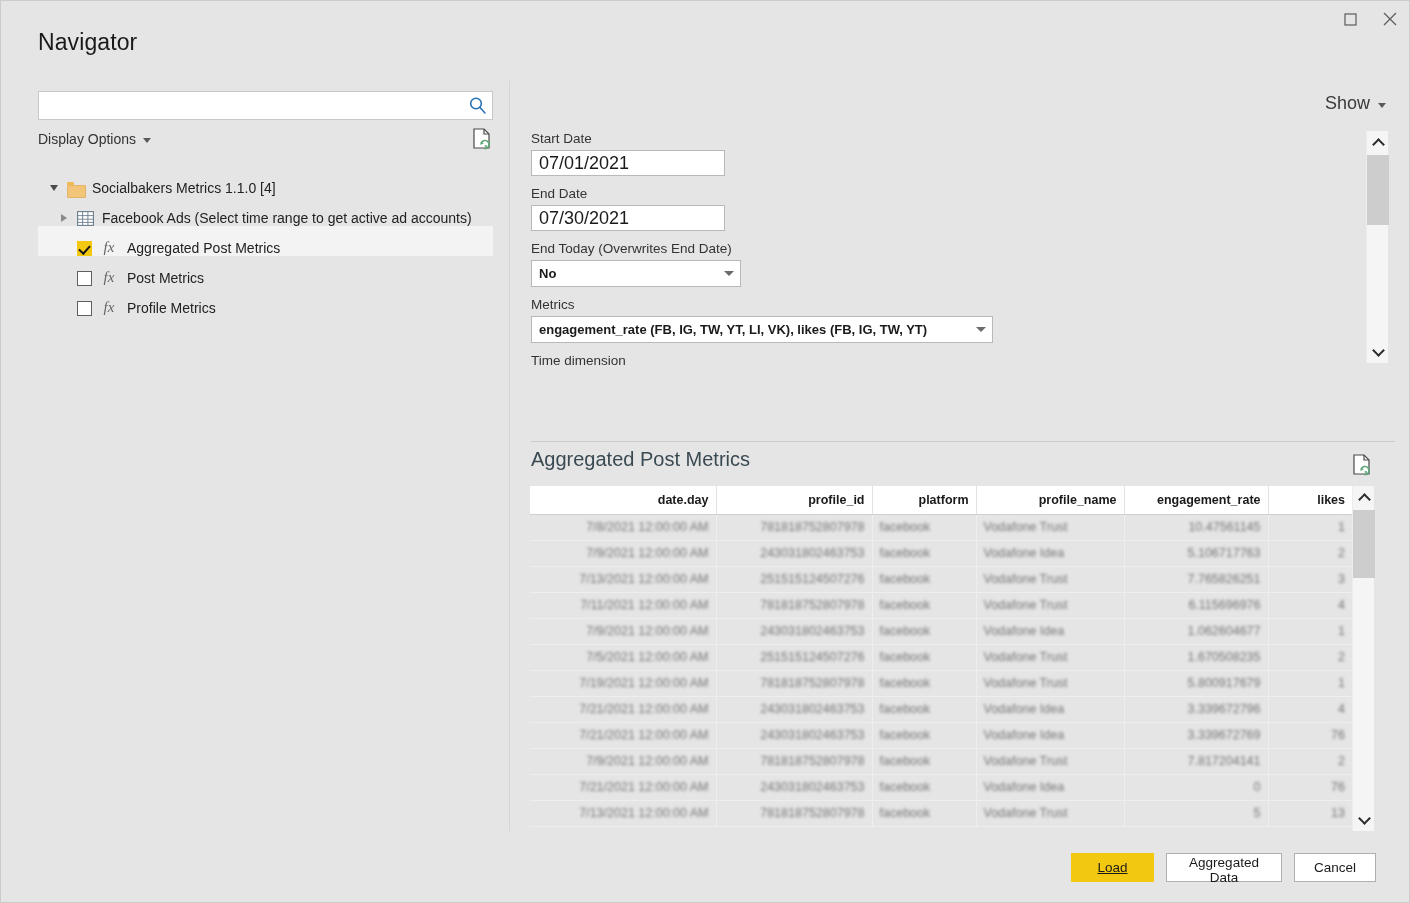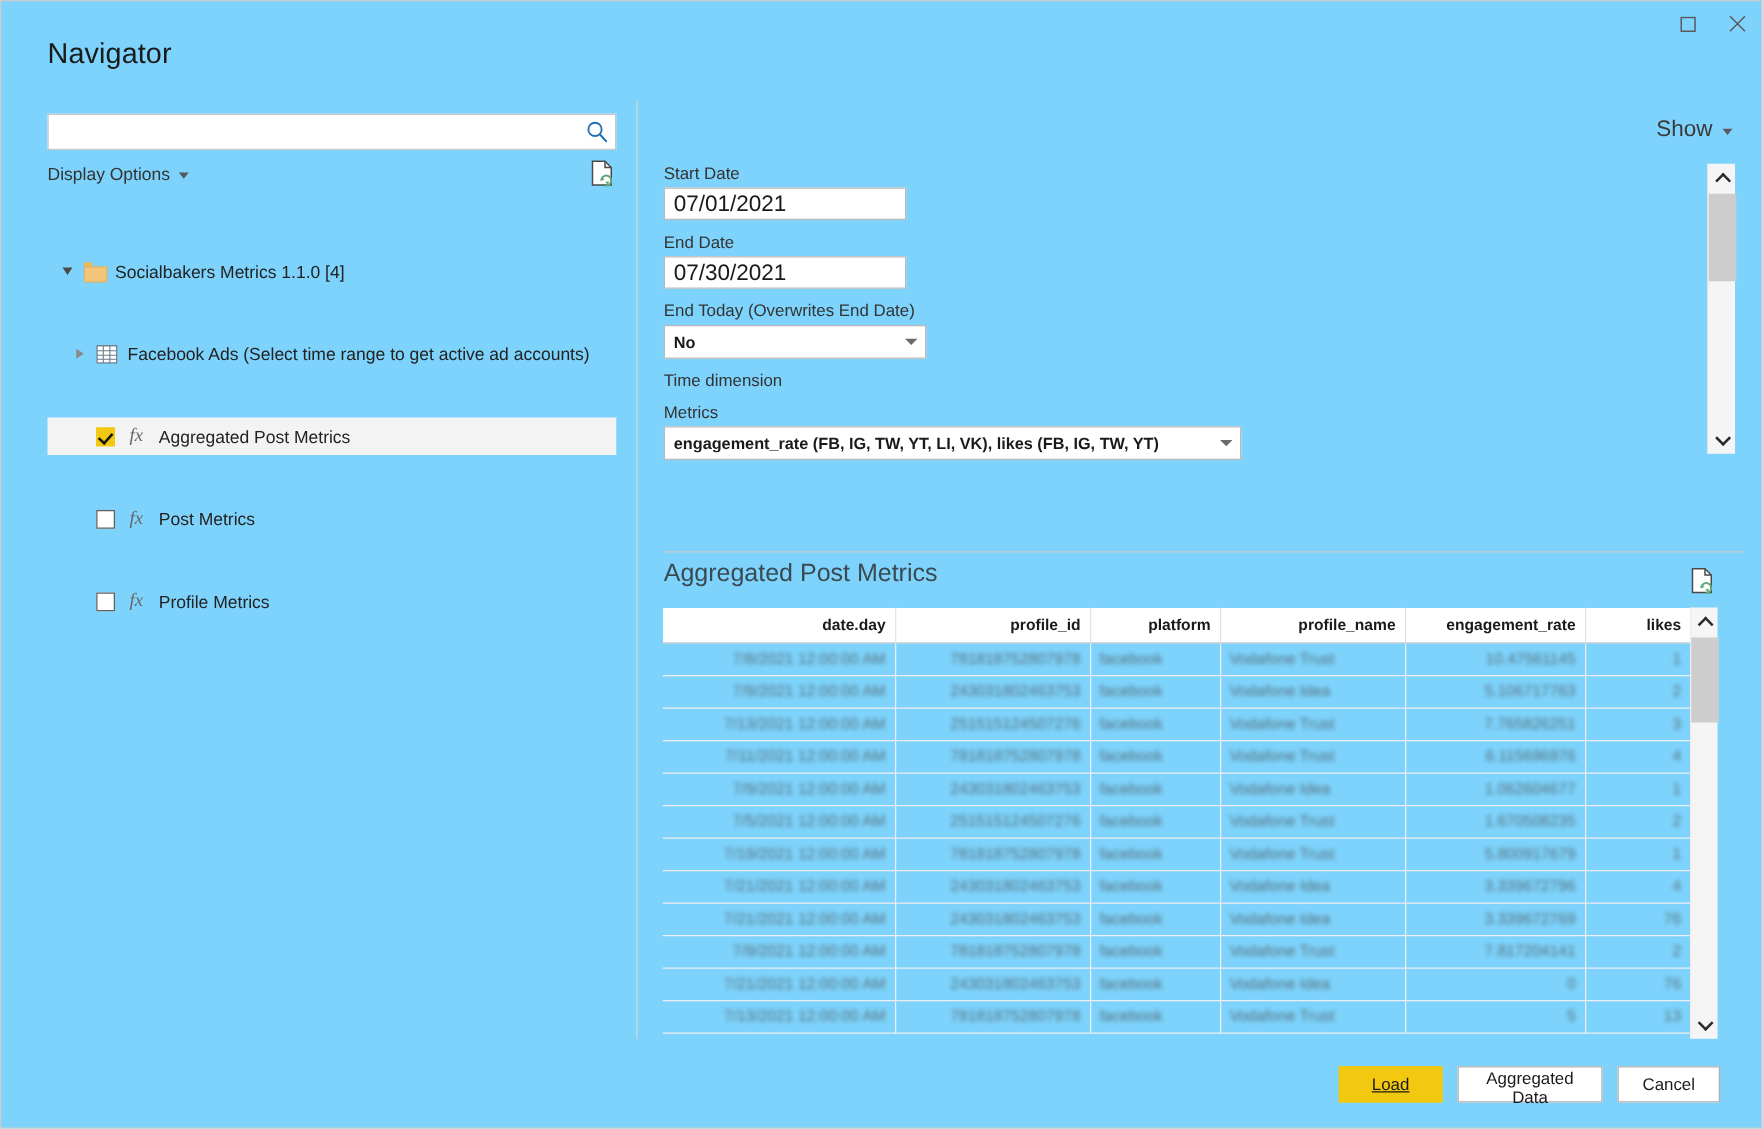--- a/index.html
+++ b/index.html
@@ -6,21 +6,21 @@
   html, body {
     margin: 0; padding: 0;
     width: 1410px; height: 903px;
     background: #ffffff;
     font-family: "Liberation Sans", sans-serif;
     -webkit-font-smoothing: antialiased;
   }
   .dialog {
     position: relative;
     width: 1410px; height: 903px;
-    background: #7dd3fc;
+    background: #e5e5e5;
     border: 1px solid #cccccc;
     overflow: hidden;
   }
 
   
   .titlebar {
     position: absolute; left: 0; top: 0; width: 1408px; height: 72px;
   }
   .dlg-title {
     position: absolute; left: 37px; top: 28px;
@@ -64,22 +64,22 @@
     margin-top: 3px;
   }
   .refresh-doc {
     position: absolute; left: 470px; top: 54px; width: 22px; height: 24px;
     cursor: default;
   }
 
   
   .tree { position: absolute; left: 37px; top: 93px; width: 455px; }
   .tree-row {
-    position: relative; height: 30px; display: flex; align-items: center;
-    font-size: 14px; color: #222; cursor: default; white-space: nowrap; margin-top: 36px;
+    position: relative; height: 30px; display: flex; align-items: flex-end;
+    font-size: 14px; color: #222; cursor: default; white-space: nowrap;
   }
   .tree-row.selected { background: #f3f3f3; }
   .tree-row.lvl0 { padding-left: 8px; }
   .tree-row.lvl1 { padding-left: 18px; }
   .tw-arrow {
     width: 16px; height: 16px; flex: 0 0 16px;
     display: flex; align-items: center; justify-content: center;
   }
   .tw-arrow.collapsed::before {
     content: ""; width: 0; height: 0;
@@ -352,29 +352,29 @@
 
       <div class="f-group">
         <label class="f-label">End Today (Overwrites End Date)</label>
         <div class="f-select sel-endtoday">
           <span class="val">No</span>
           <span class="arrow"></span>
         </div>
       </div>
 
       <div class="f-group">
-        <label class="f-label">Time dimension</label>
-      </div>
-
-      <div class="f-group">
         <label class="f-label">Metrics</label>
         <div class="f-select sel-metrics">
           <span class="val">engagement_rate (FB, IG, TW, YT, LI, VK), likes (FB, IG, TW, YT)</span>
           <span class="arrow"></span>
         </div>
+      </div>
+
+      <div class="f-group">
+        <label class="f-label">Time dimension</label>
       </div>
 
     </div>
 
     <div class="scroll-v" id="param-scroll">
       <div class="sb-arrow up">
           <span class="chev up"></span>
         </div>
       <div class="sb-thumb"></div>
       <div class="sb-arrow dn">

